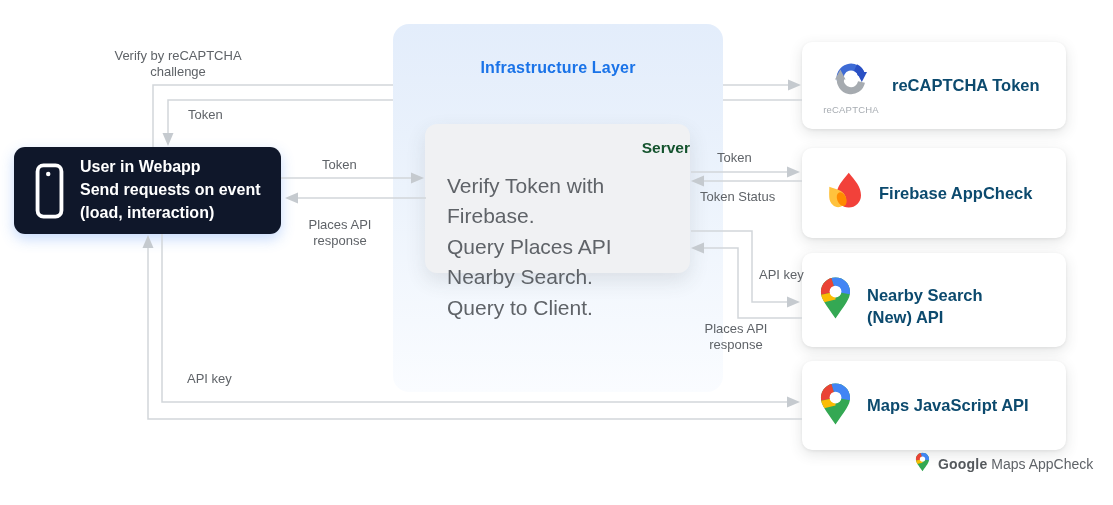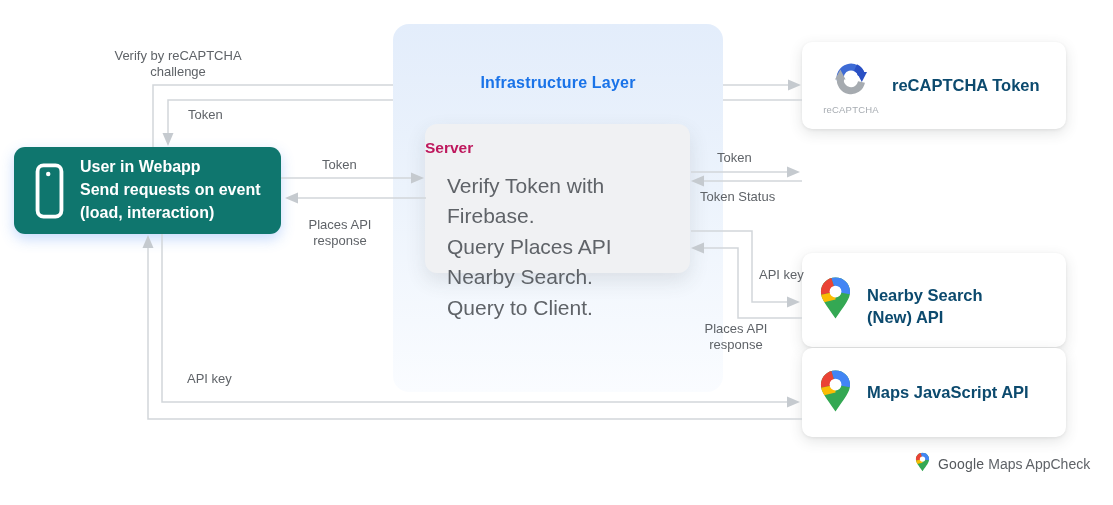--- a/index.html
+++ b/index.html
@@ -9,42 +9,42 @@
     position:relative; width:1113px; height:505px; background:#ffffff;
     overflow:hidden;
   }
   
   .infra {
     position:absolute; left:393px; top:24px; width:330px; height:368px;
     border-radius:16px;
     background:linear-gradient(180deg,#e3edfb 0%, #ecf3fc 45%, #fafcff 100%);
   }
   .infra-title {
-    position:absolute; left:393px; top:74px; width:330px;
+    position:absolute; left:393px; top:59px; width:330px;
     text-align:center; font-size:16px; font-weight:700; color:#1a73e8;
     letter-spacing:.2px;
   }
   
   .server {
     position:absolute; left:425px; top:124px; width:265px; height:149px;
     background:#f0f1f3; border-radius:12px;
     box-shadow:0 8px 20px rgba(60,64,67,.12);
   }
   .server-title {
-    padding-top:15px; text-align:left;
-    font-size:15.5px; font-weight:700; color:#be185d;
+    padding-top:15px; text-align:right;
+    font-size:15.5px; font-weight:700; color:#14532d;
   }
   .server-body {
     margin:14px 0 0 22px; width:202px;
     font-size:21px; color:#5f6368; line-height:1.45;
   }
   
   .user-box {
     position:absolute; left:14px; top:147px; width:267px; height:87px;
-    background:#0f766e; border-radius:11px;
+    background:#0f172a; border-radius:11px;
     box-shadow:0 5px 14px rgba(66,133,244,.30);
     display:flex; align-items:center;
   }
   .phone-wrap { margin-left:21px; flex:0 0 auto; display:flex; }
   .user-text { margin-left:16px; color:#ffffff; font-size:16px; font-weight:700; line-height:1.42; }
   
   .card {
     position:absolute; left:802px; width:264px; background:#ffffff;
     border-radius:10px;
     box-shadow:0 4px 14px rgba(60,64,67,.14), 0 1px 3px rgba(60,64,67,.08);
@@ -59,21 +59,21 @@
     white-space:nowrap;
   }
   .lbl.wrap { white-space:normal; text-align:center; }
   
   .overlay { position:absolute; left:0; top:0; pointer-events:none; }
   
   .footer {
     position:absolute; left:915px; top:451px; display:flex; align-items:center; gap:8px;
   }
   .footer-text { font-size:14px; color:#5f6368; }
-  .footer-text .b { font-weight:400; color:#55595d; letter-spacing:.2px; }
+  .footer-text .b { font-weight:700; color:#55595d; letter-spacing:.2px; }
 </style>
 </head>
 <body>
 
 <div class="stage">
 
   <div class="infra"></div>
   <div class="infra-title">Infrastructure Layer</div>
 
   <div class="server">
@@ -108,20 +108,32 @@
           <polygon points="23.5,15 34,15 28.8,25" fill="#2a50c4"></polygon>
           <path d="M28.5,25 A10.5,10.5 0 0 1 7.5,21" stroke="#a6abb0" stroke-width="7" fill="none"></path>
           <polygon points="2,22.5 12.6,22.5 7.3,12.5" fill="#a6abb0"></polygon>
         </svg>
       </span>
       <span class="recaptcha-caption">reCAPTCHA</span>
     </div>
     <div class="card-label" style="margin-left:10px;">reCAPTCHA Token</div>
   </div>
 
+  <div class="card" style="top:148px; height:90px;">
+    <span style="margin-left:27px; flex:0 0 auto;">
+      <svg width="32" height="43" viewBox="0 0 34 42">
+        <path d="M21,1 C14,10 8,15.5 8,25 a13,13 0 0 0 26,0 C34,15.5 28,10 21,1 Z" fill="#f2413a"></path>
+        <g transform="rotate(-35 9.5 29)">
+          <path d="M9.5,13 c-5,7.2 -8.5,10.3 -8.5,16 a8.5,8.7 0 0 0 17,0 c0,-5.7 -3.5,-8.8 -8.5,-16 z" fill="#ffc23d"></path>
+        </g>
+        <ellipse cx="13.5" cy="29" rx="4.8" ry="7.6" transform="rotate(-22 13.5 29)" fill="#ff8a00"></ellipse>
+      </svg>
+    </span>
+    <div class="card-label" style="margin-left:18px;">Firebase AppCheck</div>
+  </div>
 
   <div class="card" style="top:253px; height:94px;">
     <span style="margin-left:17px; flex:0 0 auto;">
       <svg width="33" height="48" viewBox="0 0 24 31">
         <defs>
           <clipPath id="pinclipA">
               <path d="M12,0.6 C5.9,0.6 1.4,5.2 1.4,11.2 C1.4,16.2 5.2,20.6 12,30.4 C18.8,20.6 22.6,16.2 22.6,11.2 C22.6,5.2 18.1,0.6 12,0.6 Z"></path>
             </clipPath>
         </defs>
         <g clip-path="url(#pinclipA)">
@@ -129,21 +141,21 @@
           <polygon points="8.7,0 24,0 24,13 12,11" fill="#4285f4"></polygon>
           <polygon points="0,0 8.7,0 12,11 0,13.5" fill="#ea4335"></polygon>
           <polygon points="0,13.5 12,11 12,16.5 0,19.5" fill="#fbbc04"></polygon>
           <circle cx="12" cy="10.8" r="4.3" fill="#ffffff"></circle>
         </g>
       </svg>
     </span>
     <div class="card-label" style="margin-left:15px; width:142px;margin-top:12px;">Nearby Search (New) API</div>
   </div>
 
-  <div class="card" style="top:348px; height:89px;">
+  <div class="card" style="top:361px; height:89px;">
     <span style="margin-left:17px; flex:0 0 auto;">
       <svg width="33" height="48" viewBox="0 0 24 31">
         <g clip-path="url(#pinclipA)">
           <rect width="24" height="31" fill="#34a853"></rect>
           <polygon points="8.7,0 24,0 24,13 12,11" fill="#4285f4"></polygon>
           <polygon points="0,0 8.7,0 12,11 0,13.5" fill="#ea4335"></polygon>
           <polygon points="0,13.5 12,11 12,16.5 0,19.5" fill="#fbbc04"></polygon>
           <circle cx="12" cy="10.8" r="4.3" fill="#ffffff"></circle>
         </g>
       </svg>

